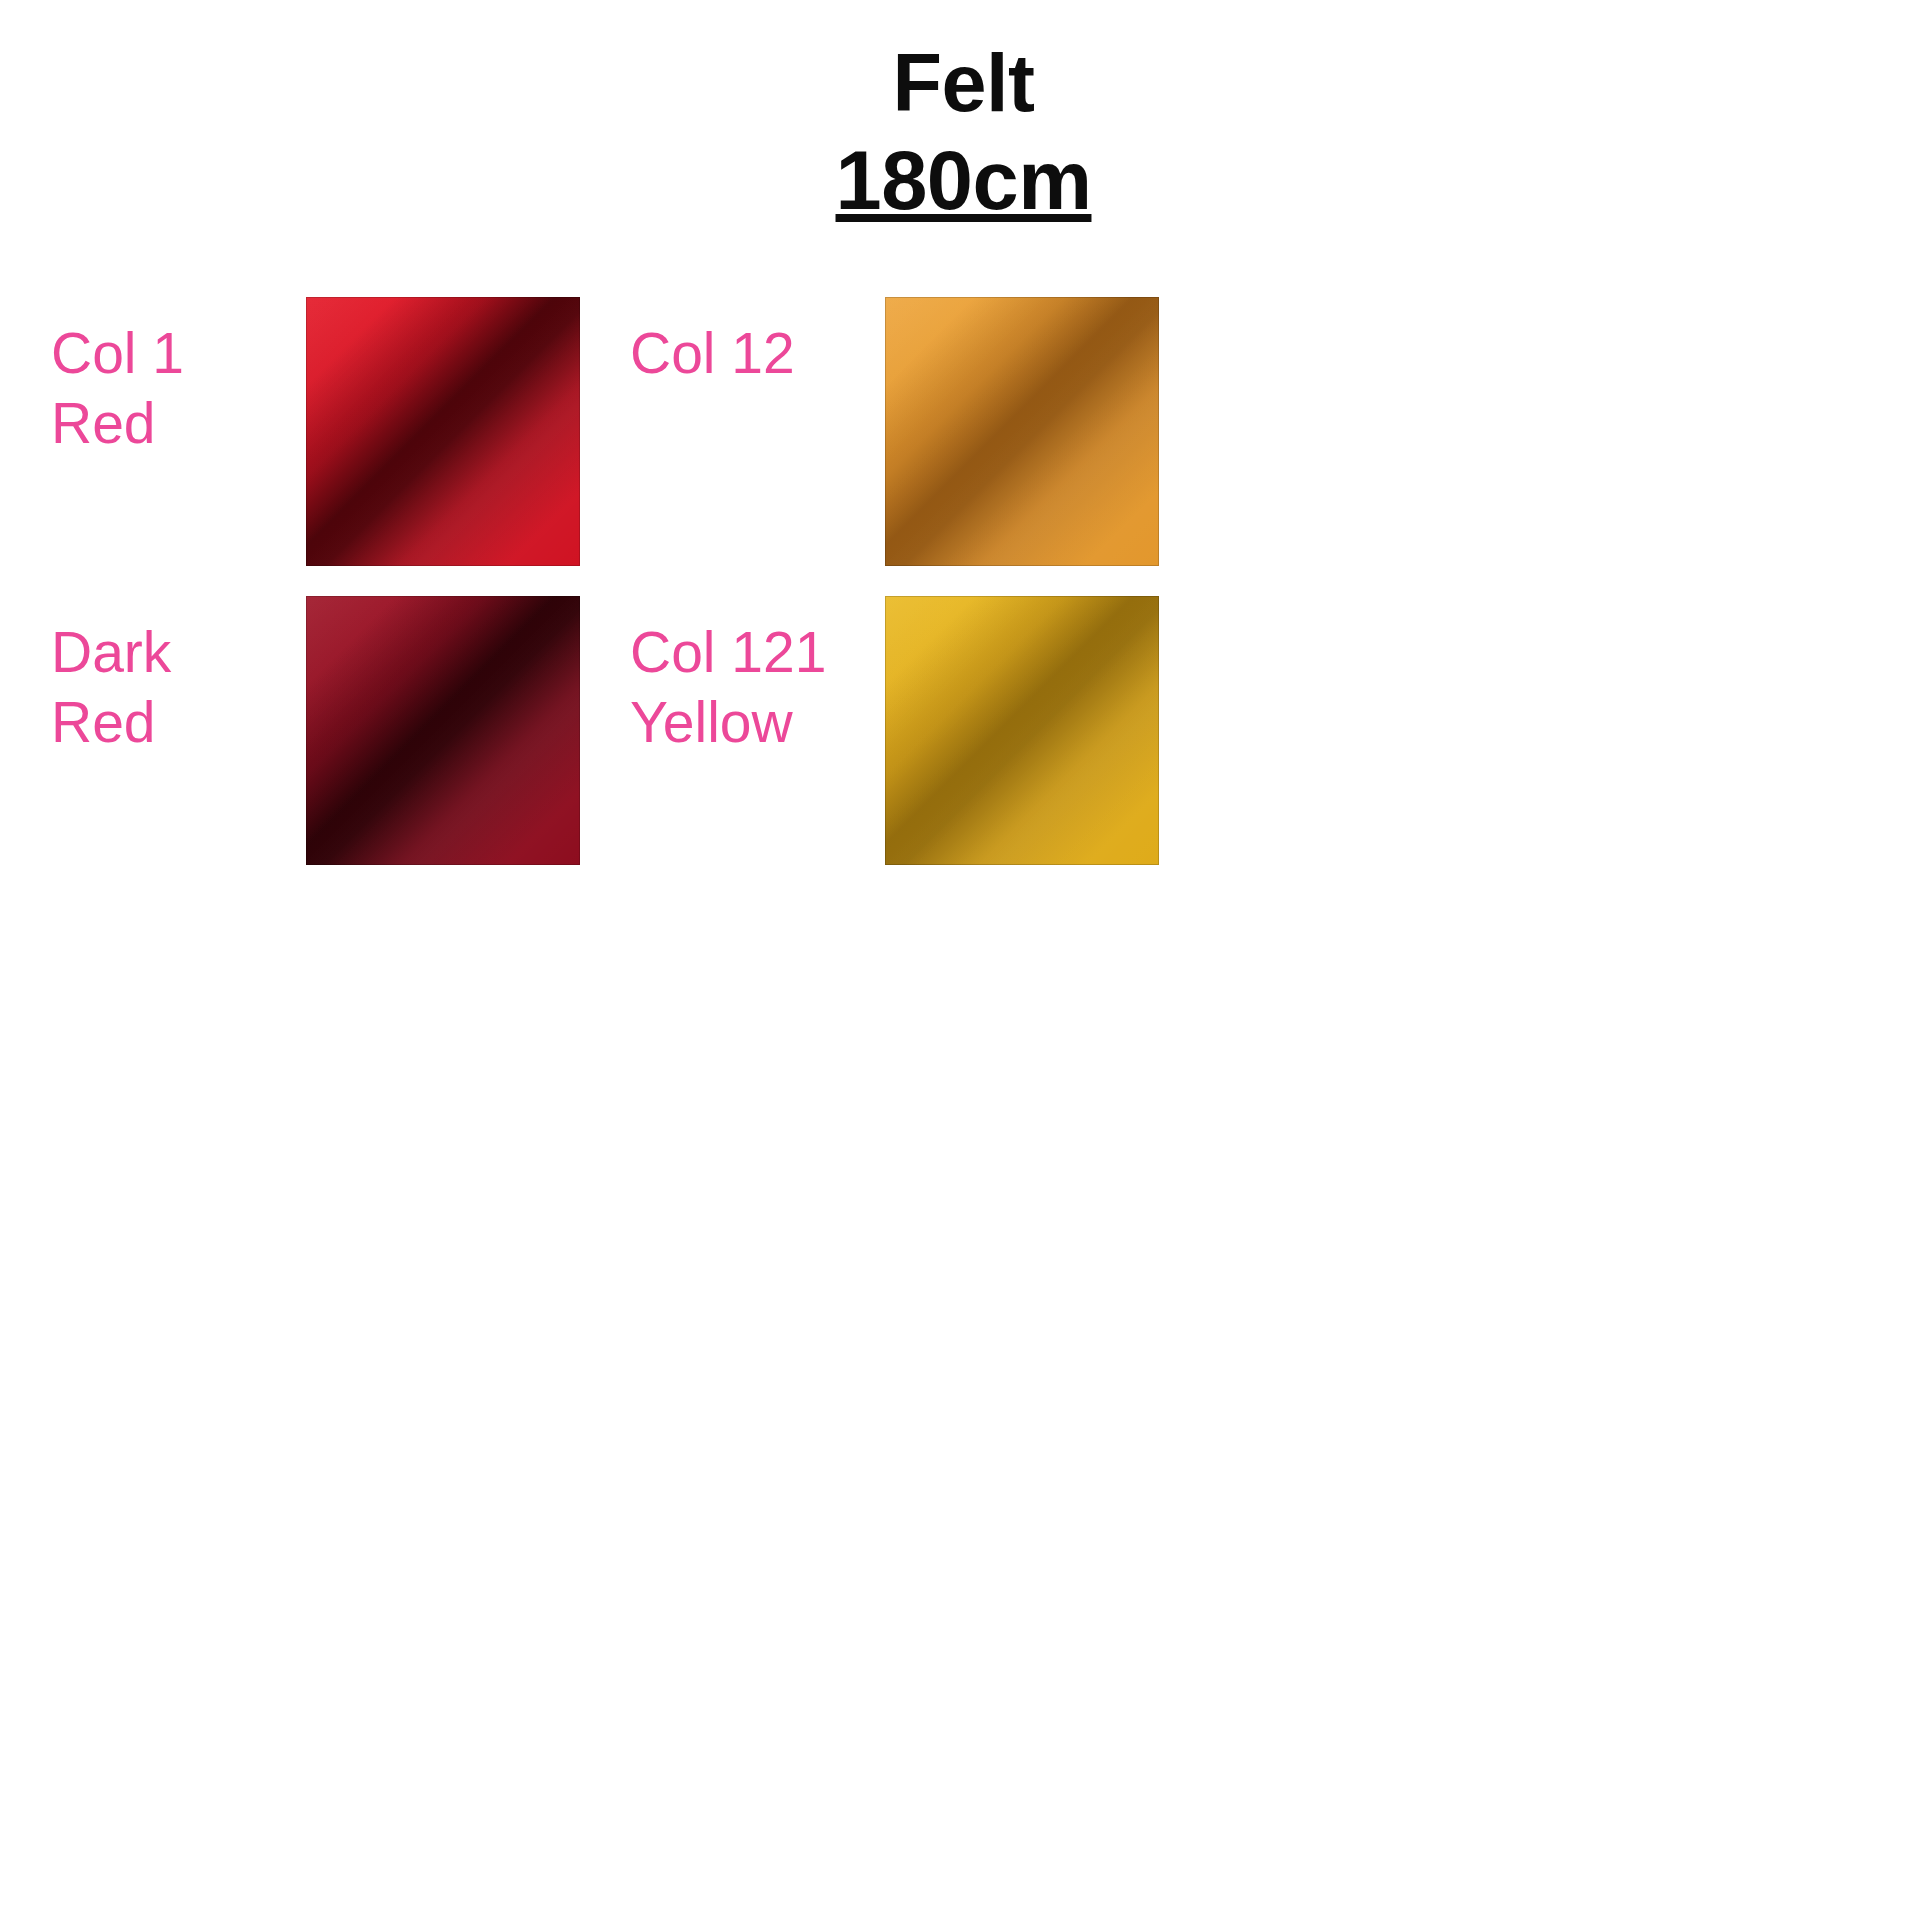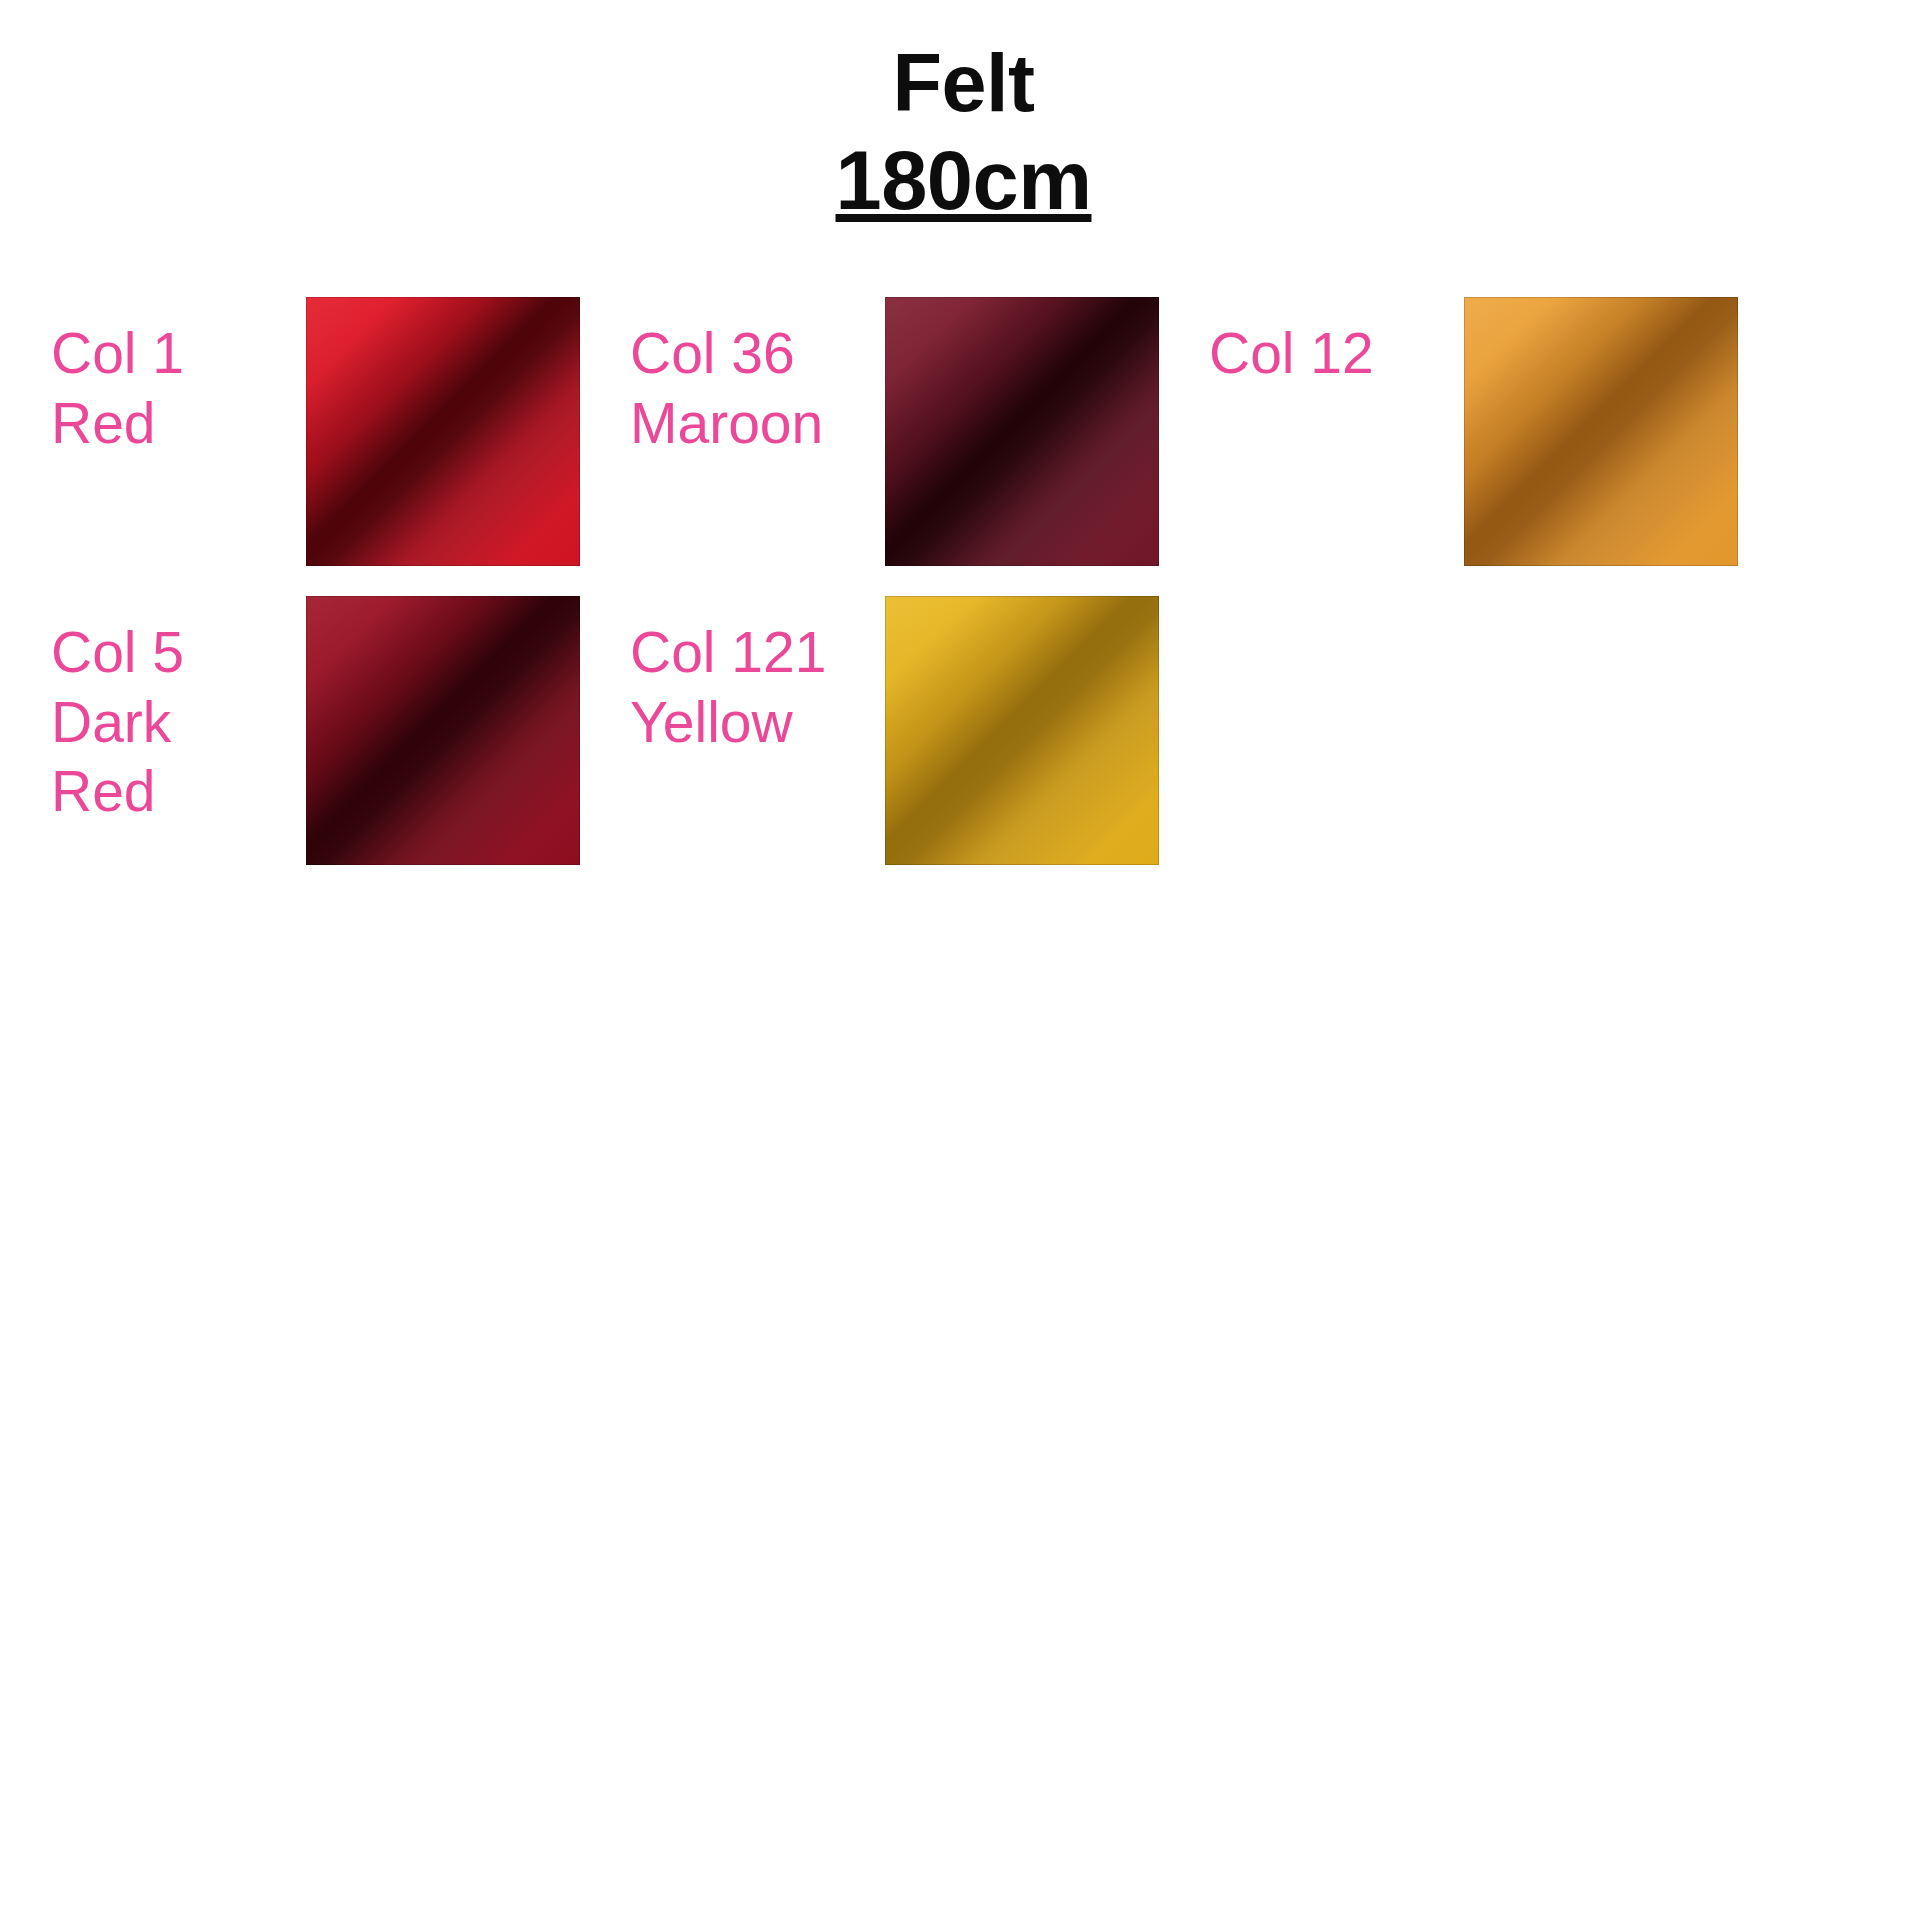--- a/index.html
+++ b/index.html
@@ -119,41 +119,32 @@
         <div class="cell">
           <div class="cell-label"><span class="lbl-line">Col 1</span><span class="lbl-line">Red</span></div>
           <div class="swatch">
             <div class="base" style="background: linear-gradient(160deg, rgb(227, 20, 35) 0%, rgb(207, 16, 32) 45%, rgb(207, 16, 32) 100%);"></div>
             <div class="fold" style="background: linear-gradient(135deg, rgba(0, 0, 0, 0) 0%, rgba(0, 0, 0, 0) 26%, rgba(109, 6, 16, 0.55) 38%, rgba(66, 3, 8, 0.92) 47%, rgba(66, 3, 8, 0.88) 52%, rgba(109, 6, 16, 0.45) 62%, rgba(0, 0, 0, 0) 76%, rgba(0, 0, 0, 0) 100%);"></div>
             <div class="sheen" style="background: linear-gradient(135deg, rgba(255, 255, 255, 0.1) 0%, rgba(255, 255, 255, 0.02) 30%, rgba(255, 255, 255, 0) 48%, rgba(255, 255, 255, 0.06) 70%, rgba(255, 255, 255, 0.01) 100%);"></div>
             <div class="edge"></div>
           </div>
         </div>
         <div class="cell">
-          <div class="cell-label"><span class="lbl-line">Col 36</span><span class="lbl-line">Maroon</span></div>
-          <div class="swatch">
-            <div class="base" style="background: linear-gradient(160deg, rgb(125, 26, 43) 0%, rgb(110, 20, 38) 45%, rgb(110, 20, 38) 100%);"></div>
-            <div class="fold" style="background: linear-gradient(135deg, rgba(0, 0, 0, 0) 0%, rgba(0, 0, 0, 0) 26%, rgba(53, 6, 16, 0.55) 38%, rgba(28, 2, 6, 0.92) 47%, rgba(28, 2, 6, 0.88) 52%, rgba(53, 6, 16, 0.45) 62%, rgba(0, 0, 0, 0) 76%, rgba(0, 0, 0, 0) 100%);"></div>
-            <div class="sheen" style="background: linear-gradient(135deg, rgba(255, 255, 255, 0.1) 0%, rgba(255, 255, 255, 0.02) 30%, rgba(255, 255, 255, 0) 48%, rgba(255, 255, 255, 0.06) 70%, rgba(255, 255, 255, 0.01) 100%);"></div>
-            <div class="edge"></div>
-          </div>
-        </div>
-        <div class="cell">
           <div class="cell-label"><span class="lbl-line">Col 12</span></div>
           <div class="swatch">
             <div class="base" style="background: linear-gradient(160deg, rgb(237, 163, 56) 0%, rgb(226, 150, 42) 45%, rgb(226, 150, 42) 100%);"></div>
             <div class="fold" style="background: linear-gradient(135deg, rgba(0, 0, 0, 0) 0%, rgba(0, 0, 0, 0) 26%, rgba(168, 102, 26, 0.55) 38%, rgba(141, 83, 18, 0.92) 47%, rgba(141, 83, 18, 0.88) 52%, rgba(168, 102, 26, 0.45) 62%, rgba(0, 0, 0, 0) 76%, rgba(0, 0, 0, 0) 100%);"></div>
             <div class="sheen" style="background: linear-gradient(135deg, rgba(255, 255, 255, 0.1) 0%, rgba(255, 255, 255, 0.02) 30%, rgba(255, 255, 255, 0) 48%, rgba(255, 255, 255, 0.06) 70%, rgba(255, 255, 255, 0.01) 100%);"></div>
             <div class="edge"></div>
           </div>
         </div>
       </div>
       <div class="grid-row row-2">
         <div class="cell">
-          <div class="cell-label"><span class="lbl-line">Col 5</span><span class="lbl-line">Dark</span><span class="lbl-line">Red</span></div>
+          <div class="cell-label"><span class="lbl-line">Dark</span><span class="lbl-line">Red</span></div>
           <div class="swatch">
             <div class="base" style="background: linear-gradient(160deg, rgb(156, 15, 34) 0%, rgb(140, 10, 28) 45%, rgb(140, 10, 28) 100%);"></div>
             <div class="fold" style="background: linear-gradient(135deg, rgba(0, 0, 0, 0) 0%, rgba(0, 0, 0, 0) 26%, rgba(70, 4, 14, 0.55) 38%, rgba(38, 2, 6, 0.92) 47%, rgba(38, 2, 6, 0.88) 52%, rgba(70, 4, 14, 0.45) 62%, rgba(0, 0, 0, 0) 76%, rgba(0, 0, 0, 0) 100%);"></div>
             <div class="sheen" style="background: linear-gradient(135deg, rgba(255, 255, 255, 0.1) 0%, rgba(255, 255, 255, 0.02) 30%, rgba(255, 255, 255, 0) 48%, rgba(255, 255, 255, 0.06) 70%, rgba(255, 255, 255, 0.01) 100%);"></div>
             <div class="edge"></div>
           </div>
         </div>
         <div class="cell">
           <div class="cell-label"><span class="lbl-line">Col 121</span><span class="lbl-line">Yellow</span></div>
           <div class="swatch">

